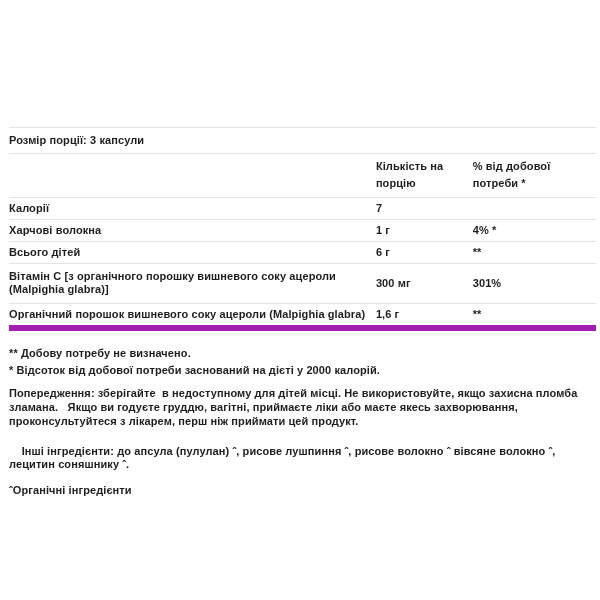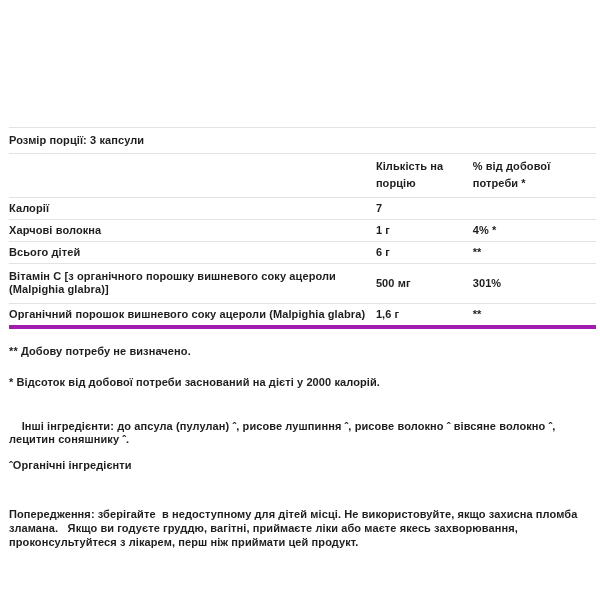--- a/index.html
+++ b/index.html
@@ -22,28 +22,28 @@
   .facts-table col.c3 { width: 21%; }
   .facts-table td {
     border-top: 1px solid #e3e3e3;
     vertical-align: middle;
     padding: 4px 4px 4px 0;
     line-height: 13px;
     letter-spacing: 0.1px;
   }
   .facts-table tr.meta-row td { padding: 6px 0 6px; }
   .facts-table tr.header-row td { padding: 4px 4px 5px 0; line-height: 17px; }
-  .facts-table tr.last-row td { border-bottom: 4px solid #a21caf; }
+  .facts-table tr.last-row td { border-bottom: 6px solid #a21caf; }
   .facts-table tr.tall-row td { padding: 6px 4px 7px 0; }
   .footnotes { margin-top: 10px; }
   .footnote {
     line-height: 13px;
     letter-spacing: 0.1px;
     white-space: pre-wrap;
-    margin-top: 18px;
+    margin-top: 4px;
   }
   .footnote:first-child { margin-top: 16px; }
   .footnote .second-line { display: block; }
   .warning { margin-top: 9px; line-height: 14px; }
 </style>
 </head>
 <body>
 
 <table class="facts-table">
   <colgroup>
@@ -70,32 +70,32 @@
       <td>1 г</td>
       <td>4% *</td>
     </tr>
     <tr>
       <td>Всього дітей</td>
       <td>6 г</td>
       <td>**</td>
     </tr>
     <tr class="tall-row">
       <td>Вітамін C [з органічного порошку вишневого соку ацероли (Malpighia glabra)]</td>
-      <td>500 мг</td>
+      <td>300 мг</td>
       <td>301%</td>
     </tr>
     <tr class="last-row">
       <td>Органічний порошок вишневого соку ацероли (Malpighia glabra)</td>
       <td>1,6 г</td>
       <td>**</td>
     </tr>
   </tbody>
 </table>
 
 <div class="footnotes">
   <div class="footnote">** Добову потребу не визначено.</div>
   <div class="footnote">* Відсоток від добової потреби заснований на дієті у 2000 калорій.</div>
+  <div class="footnote warning">Попередження: зберігайте  в недоступному для дітей місці. Не використовуйте, якщо захисна пломба зламана.   Якщо ви годуєте груддю, вагітні, приймаєте ліки або маєте якесь захворювання, проконсультуйтеся з лікарем, перш ніж приймати цей продукт.</div>
   <div class="footnote">
     <span>Інші інгредієнти: до апсула (пулулан) ˆ, рисове лушпиння ˆ, рисове волокно ˆ вівсяне волокно ˆ, лецитин соняшнику ˆ.</span>
     <span class="second-line">ˆОрганічні інгредієнти</span>
   </div>
-  <div class="footnote warning">Попередження: зберігайте  в недоступному для дітей місці. Не використовуйте, якщо захисна пломба зламана.   Якщо ви годуєте груддю, вагітні, приймаєте ліки або маєте якесь захворювання, проконсультуйтеся з лікарем, перш ніж приймати цей продукт.</div>
 </div>
 
 </body></html>

